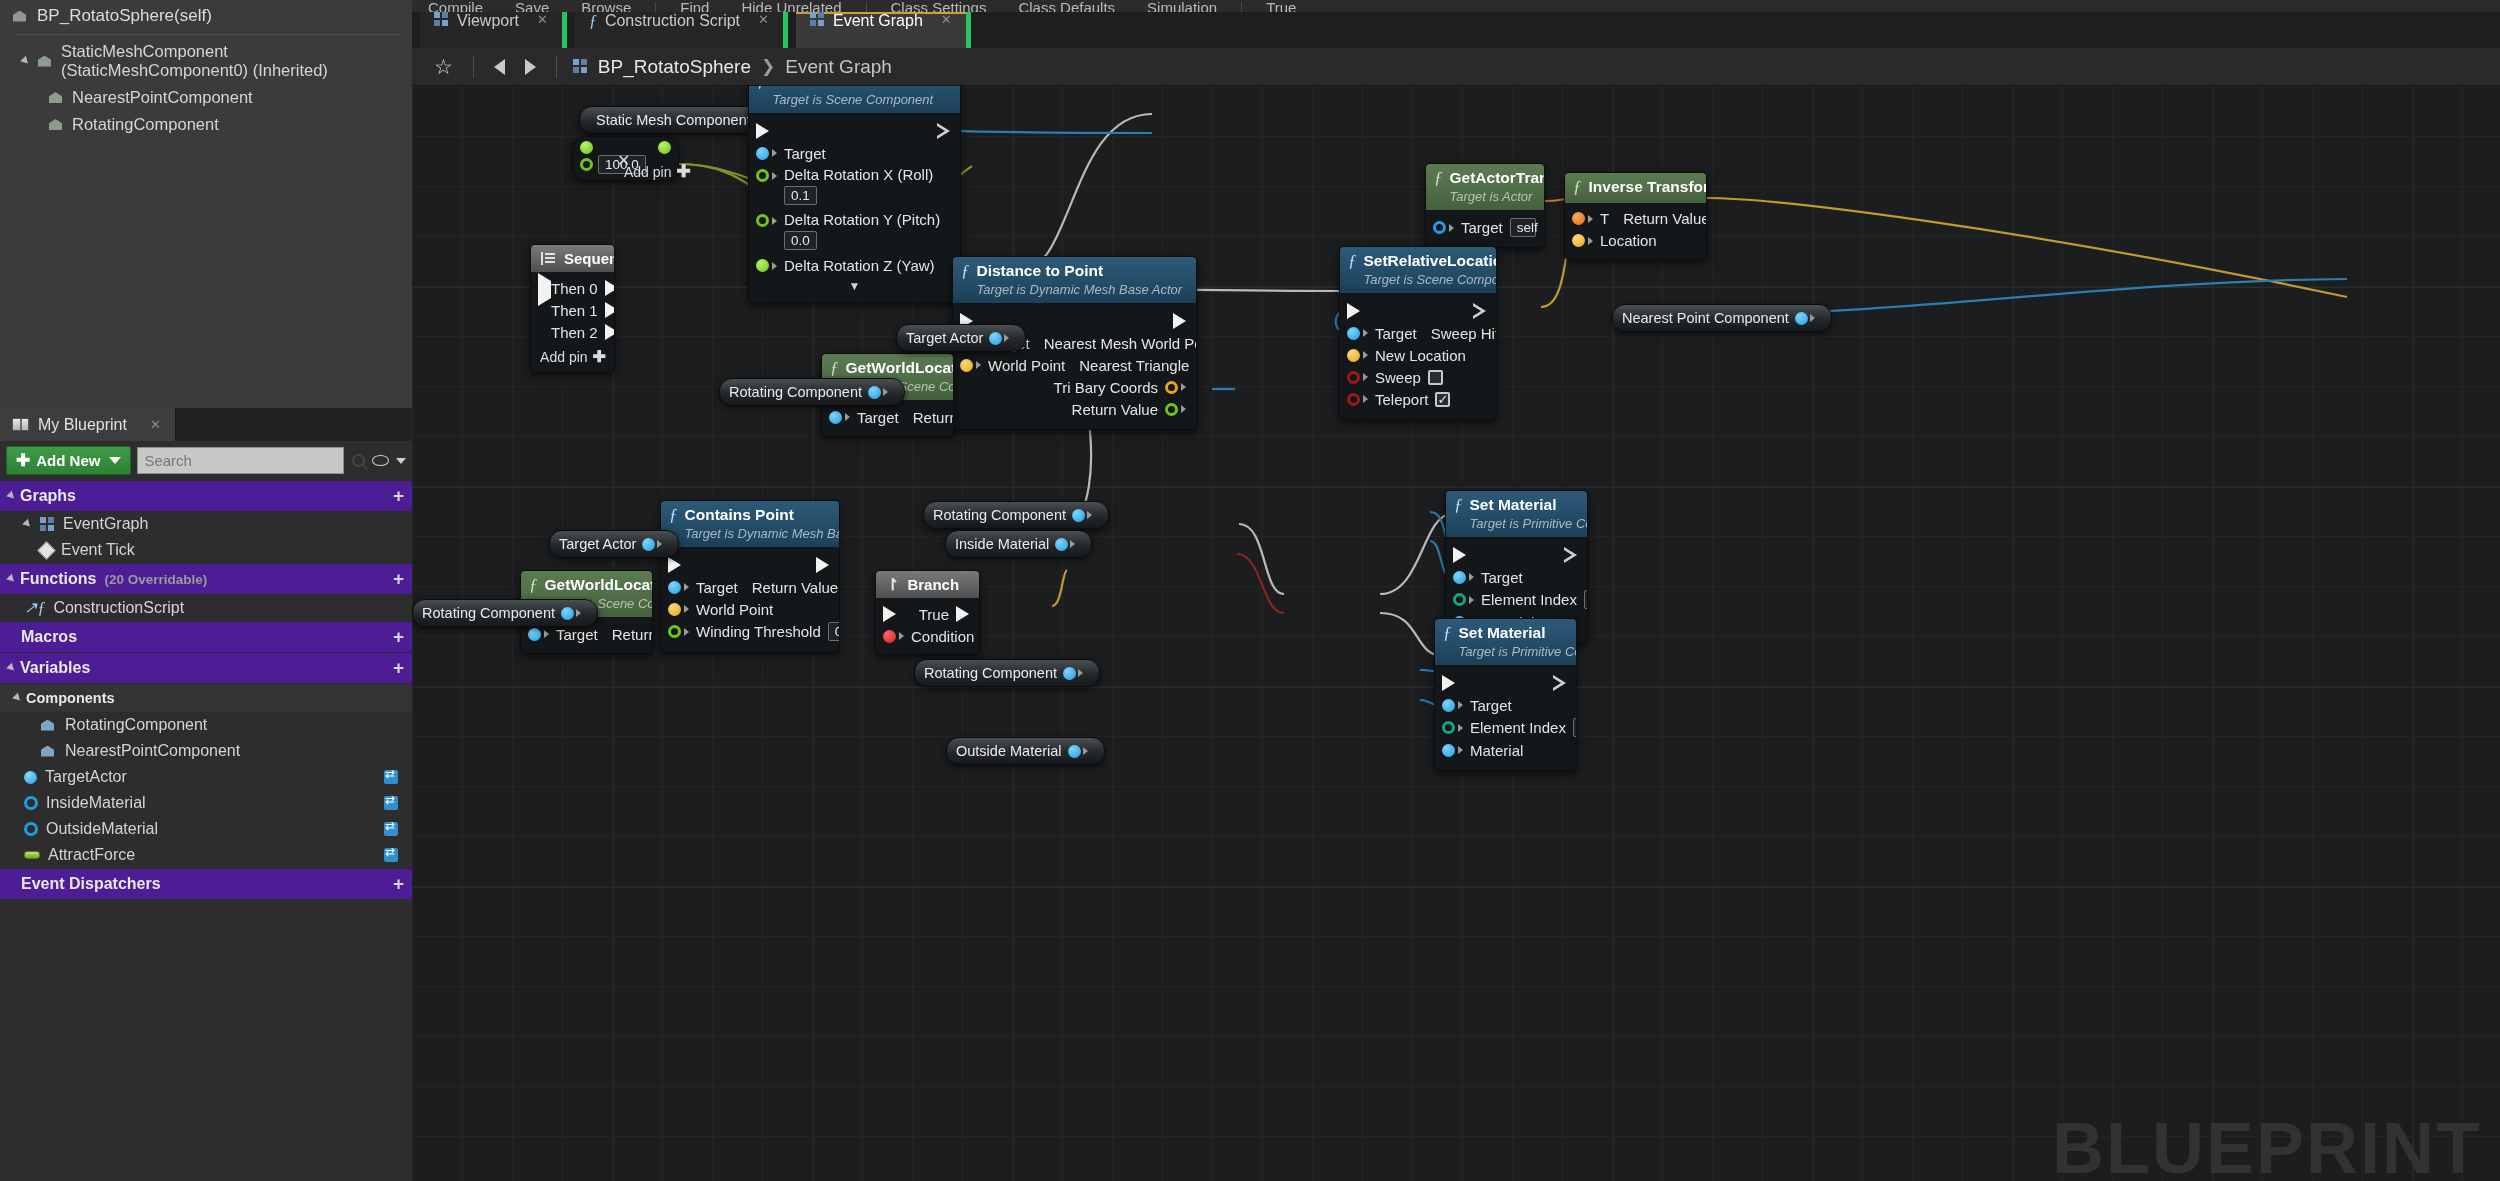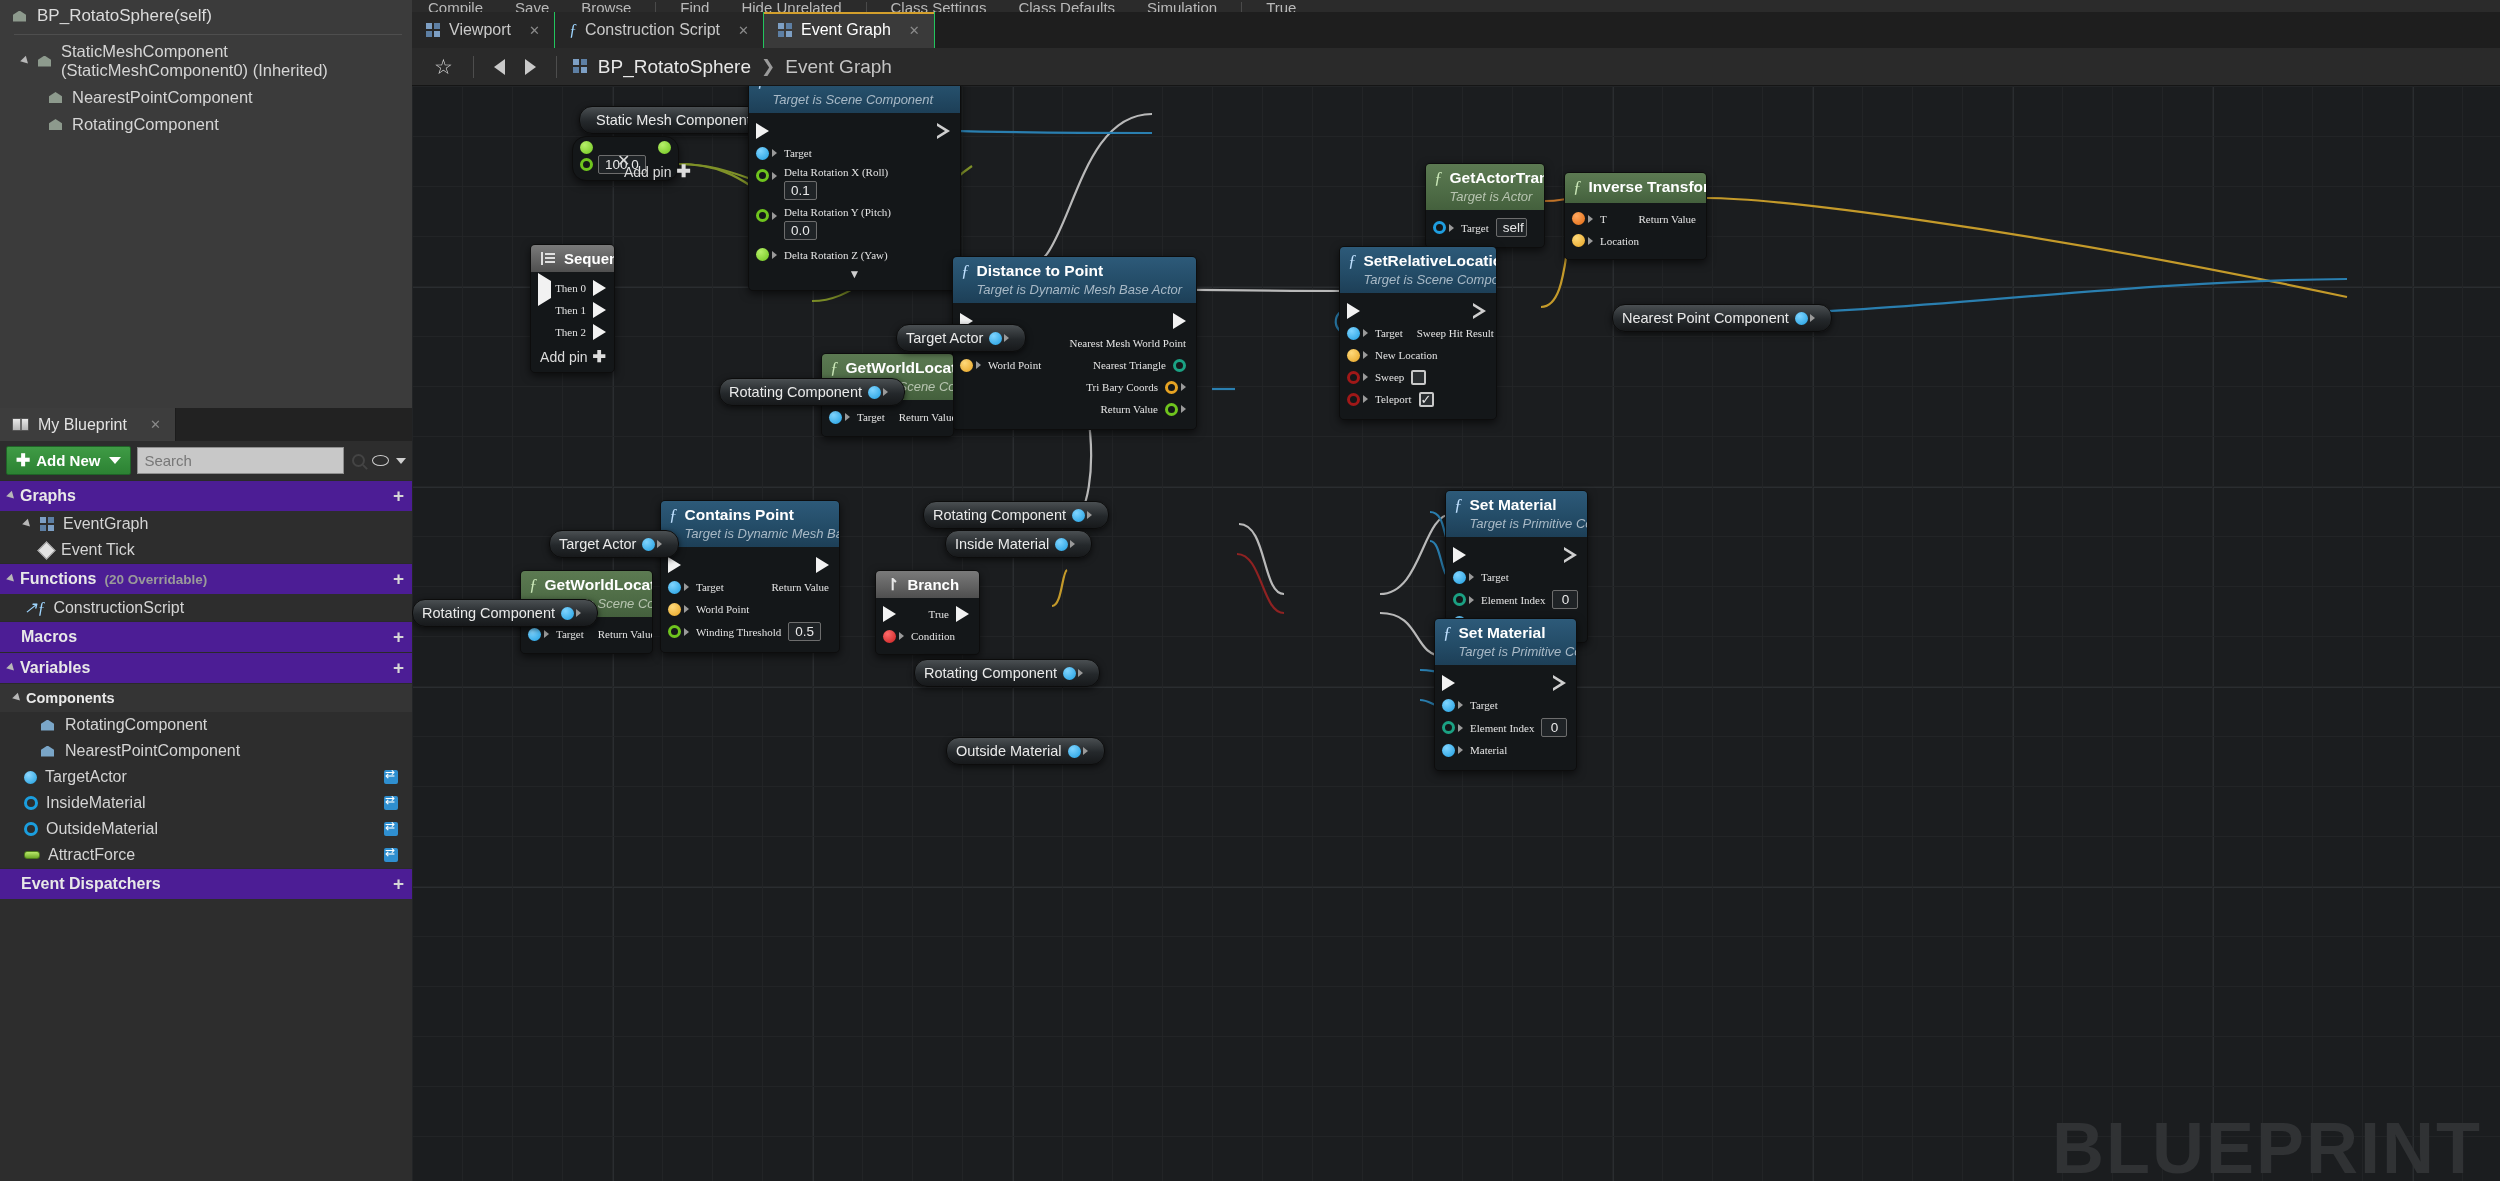--- a/index.html
+++ b/index.html
@@ -132,23 +132,24 @@
     font-size: 15px; color: #b9b9b9; padding: 0 16px;
     position: relative; top: 4px; white-space: nowrap;
   }
   .tb-sep { width:1px; background:#4a4a4a; height:10px; margin:0 8px; align-self:flex-end; }
 
   #doc-tabs {
     position:absolute; left:412px; top:12px; width:2088px; height:36px;
     background:#1e1e1e; display:flex; align-items:stretch;
   }
   .doc-tab {
-    display:flex; align-items:center; gap:8px; padding:0 14px;
-    font-size:16px; color:#c9c9c9; background:#262626; border-right:1px solid #22c55e;
+    display:flex; gap:8px; padding:0 14px;
+    font-size:16px; color:#c9c9c9; background:#262626; border-right:5px solid #22c55e;
     position:relative;
+    margin-left:8px;
   }
   .doc-tab.active { background:#3a3a3a; color:#ffffff; }
   .doc-tab.active::before {
     content:''; position:absolute; left:0; right:0; top:0; height:2px; background:#d39f2c;
   }
   .doc-tab .x { color:#8b8b8b; font-size:13px; margin-left:10px; }
 
   #breadcrumb-bar {
     position:absolute; left:412px; top:48px; width:2088px; height:38px;
     background:#2a2a2a; display:flex; align-items:center; gap:0; padding:0 12px;
@@ -194,21 +195,21 @@
   .node-hdr.blue { background: linear-gradient(to bottom, #2d5a79, #234b66 60%, #1d3f57); }
   .node-hdr.green { background: linear-gradient(to bottom, #5c7a52, #4e6c46 60%, #44603d); }
   .hdr-ico { flex:none; font-size:17px; font-style:italic; font-family:"Liberation Serif",serif; color:#bfe0ff; line-height:1.1; }
   .node-hdr.green .hdr-ico { color:#cbe8b8; }
   .hdr-txt .t1 { font-size:15.5px; font-weight:bold; color:#ffffff; line-height:1.15; white-space:nowrap; }
   .hdr-txt .t2 { font-size:13px; font-style:italic; color:#b7c4b0; line-height:1.25; white-space:nowrap; }
   .node-hdr.blue .t2 { color:#a8b9c6; }
   .node-body { padding:7px 0 9px 0; background:#141719; }
   .prow { display:flex; align-items:center; gap:7px; min-height:22px; padding:2px 10px 2px 7px; }
   .prow.out { justify-content:flex-end; }
-  .plabel { font-size:11px; color:#e4e4e4; white-space:nowrap;font-family:Liberation Serif, serif; }
+  .plabel { font-size:15px; color:#e4e4e4; white-space:nowrap; }
   .spacer { flex:1; }
 
   
   .pin { flex:none; width:13px; height:13px; }
   .pin.exec {
     width:0;height:0;border-left:13px solid #f2f2f2;
     border-top:8px solid transparent; border-bottom:8px solid transparent;
   }
   .pin.exec.hollow {
     border-left-color:transparent; width:13px;height:16px;

